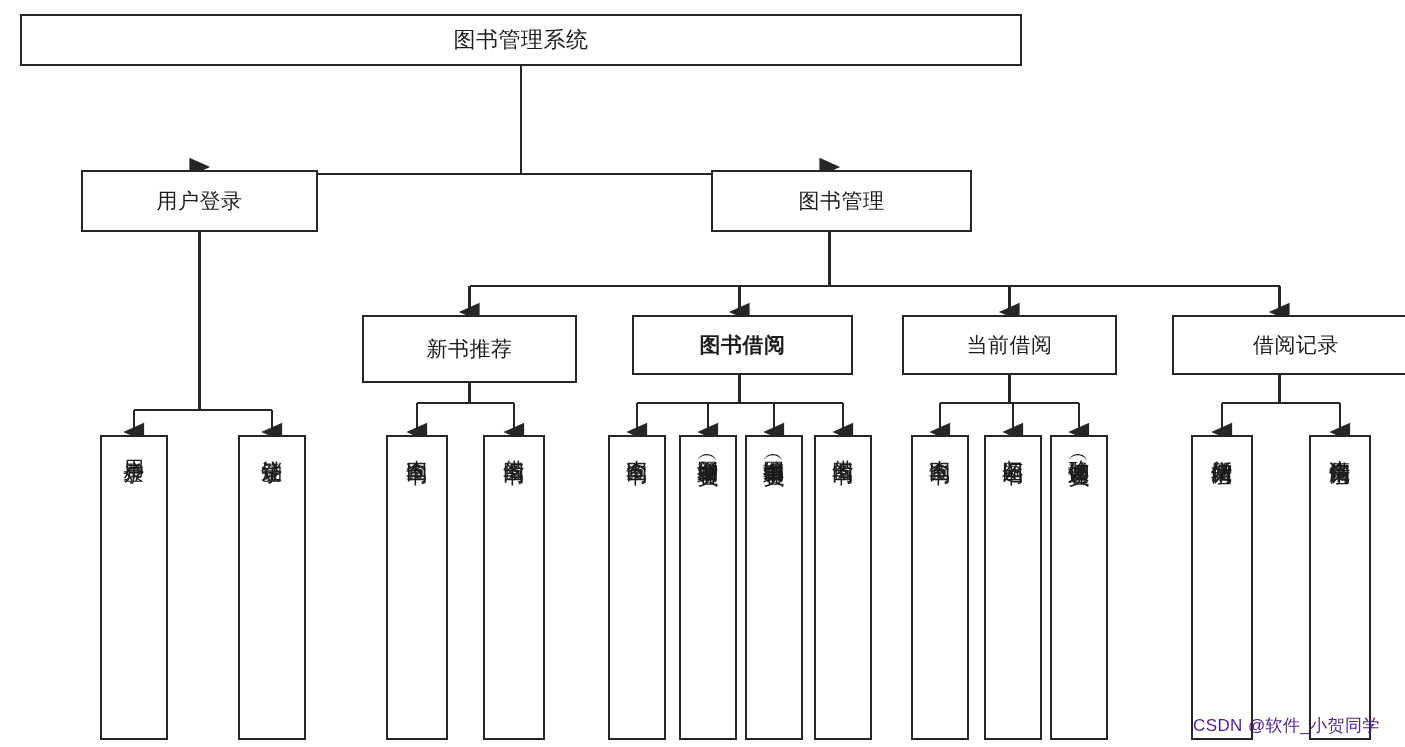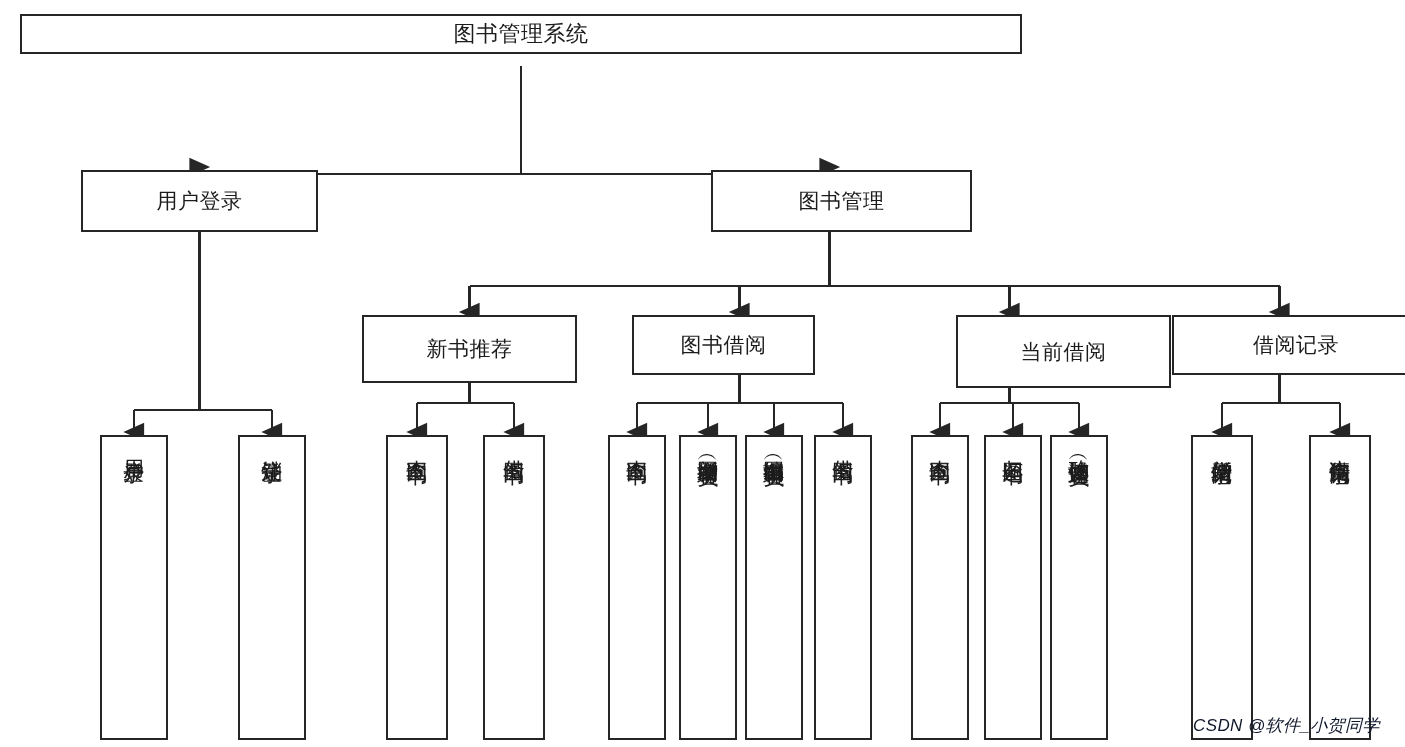--- a/index.html
+++ b/index.html
@@ -50,25 +50,24 @@
     font-size:21px;
     line-height:1.22;
     letter-spacing:1.5px;
   }
   .node.vert.tall .label{
     letter-spacing:1px;
   }
   .watermark{
     position:absolute;
     font-size:17px;
-    color:#0f172a;
+    color:#4c1d95;
     white-space:nowrap;
     letter-spacing:0.4px;
     user-select:none;
-    font-style:italic;
   }
 </style>
 </head>
 <body>
 
 <div id="canvas">
   <svg id="wires" viewBox="0 0 1405 747">
     <defs>
       <marker id="arrowhead" markerWidth="9" markerHeight="9" refX="4.2" refY="4.3" orient="auto" markerUnits="strokeWidth">
         <path d="M0.6,0.4 L7.8,0.4 L4.2,8.4 Z" fill="#262626"></path>
@@ -105,36 +104,36 @@
         <path d="M1013,403 L1013,432" stroke="#262626" stroke-width="2.6" fill="none" shape-rendering="crispEdges" marker-end="url(#arrowhead)"></path>
         <path d="M1079,403 L1079,432" stroke="#262626" stroke-width="2.6" fill="none" shape-rendering="crispEdges" marker-end="url(#arrowhead)"></path>
         <path d="M1279.5,375 L1279.5,403" stroke="#262626" stroke-width="2.6" fill="none" shape-rendering="crispEdges"></path>
         <path d="M1222,403 L1340,403" stroke="#262626" stroke-width="2.6" fill="none" shape-rendering="crispEdges"></path>
         <path d="M1222,403 L1222,432" stroke="#262626" stroke-width="2.6" fill="none" shape-rendering="crispEdges" marker-end="url(#arrowhead)"></path>
         <path d="M1340,403 L1340,432" stroke="#262626" stroke-width="2.6" fill="none" shape-rendering="crispEdges" marker-end="url(#arrowhead)"></path>
       </g>
   </svg>
 
   <div id="node-layer">
-      <div class="node root tall" style="left: 20px; top: 14px; width: 1002px; height: 40px;">
+      <div class="node root tall" style="left: 20px; top: 14px; width: 1002px; height: 52px;">
         <span class="label">图书管理系统</span>
       </div>
       <div class="node" style="left: 81px; top: 170px; width: 237px; height: 62px;">
         <span class="label">用户登录</span>
       </div>
       <div class="node" style="left: 711px; top: 170px; width: 261px; height: 62px;">
         <span class="label">图书管理</span>
       </div>
       <div class="node" style="left: 362px; top: 315px; width: 215px; height: 68px;">
         <span class="label">新书推荐</span>
       </div>
-      <div class="node" style="left: 632px; top: 315px; width: 183px; height: 60px;">
+      <div class="node" style="left: 632px; top: 315px; width: 221px; height: 60px; font-weight: bold;">
         <span class="label">图书借阅</span>
       </div>
-      <div class="node" style="left: 956px; top: 315px; width: 215px; height: 73px;">
+      <div class="node" style="left: 902px; top: 315px; width: 215px; height: 60px;">
         <span class="label">当前借阅</span>
       </div>
       <div class="node" style="left: 1172px; top: 315px; width: 248px; height: 60px;">
         <span class="label">借阅记录</span>
       </div>
       <div class="node vert" style="left: 100px; top: 435px; width: 68px; height: 305px;">
         <span class="label">用户登录</span>
       </div>
       <div class="node vert" style="left: 238px; top: 435px; width: 68px; height: 305px;">
         <span class="label">注销登录</span>

